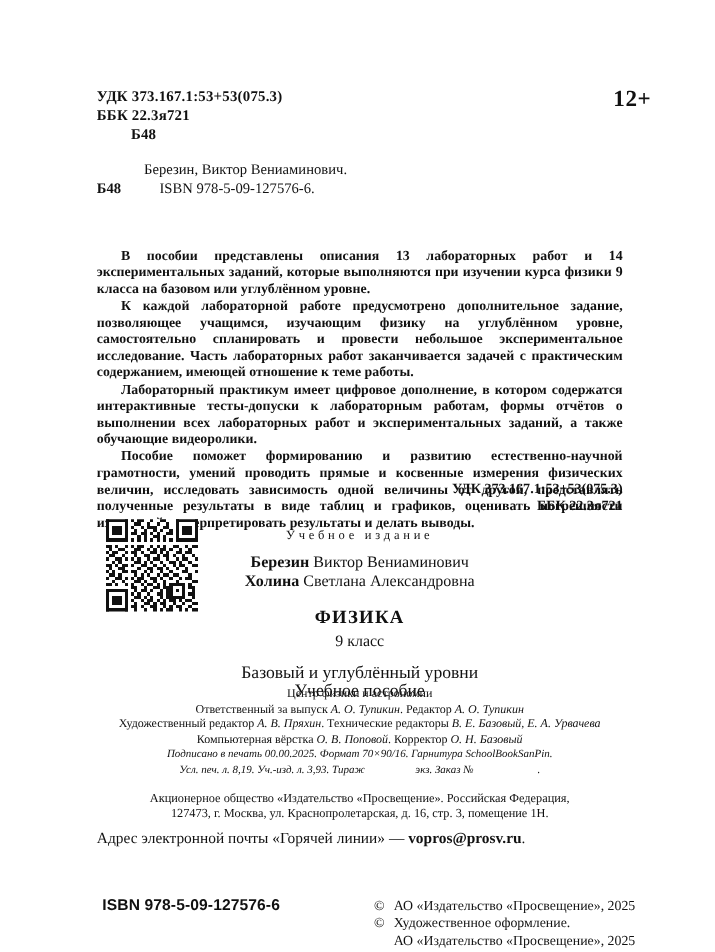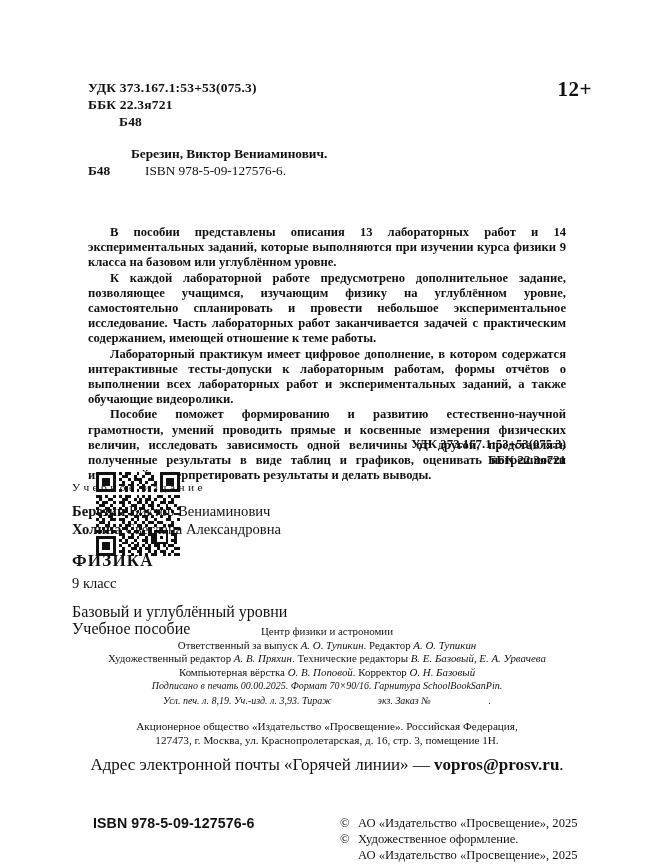--- a/index.html
+++ b/index.html
@@ -48,21 +48,21 @@
   
   .biblio {
     position: absolute;
     left: 88px;
     top: 113px;
     width: 478px;
     font-size: 13.3px;
     line-height: 16.6px;
   }
   .biblio-author {
-    font-weight: bold;
+    font-weight: normal;
     padding-left: 43px;
   }
   .biblio-body {
     position: relative;
     padding-left: 43px;
     text-align: justify;
     text-justify: inter-word;
   }
   .biblio-sigla {
     position: absolute;
@@ -109,24 +109,24 @@
     left: 96px;
     top: 439px;
     width: 84px;
     height: 84px;
   }
   .qr svg { display: block; }
 
   
   .imprint {
     position: absolute;
-    left: 72px;
+    left: 88px;
     top: 448px;
     width: 478px;
-    text-align: left;
+    text-align: center;
   }
   .edition-kind {
     font-size: 11.4px;
     letter-spacing: 3.4px;
     margin-bottom: 9px;
   }
   .authors {
     font-size: 14.6px;
     line-height: 18px;
   }
@@ -179,22 +179,21 @@
     width: 478px;
     text-align: center;
     font-size: 11.2px;
     line-height: 14.2px;
   }
   .email-line {
     position: absolute;
     left: 88px;
     top: 722px;
     width: 478px;
-    text-align: center;
-    font-size: 17px;
+    font-size: 14px;
   }
   .email-line b { font-weight: bold; }
 
   
   .isbn-bottom {
     position: absolute;
     left: 93px;
     top: 782px;
     font-family: "Liberation Sans", "DejaVu Sans", sans-serif;
     font-size: 14.2px;

